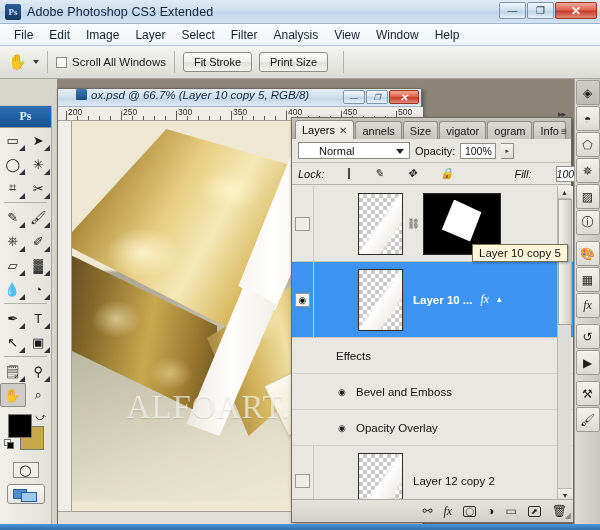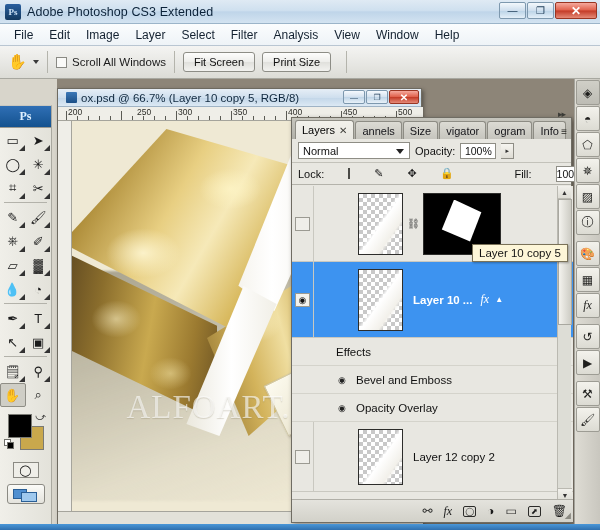--- a/index.html
+++ b/index.html
@@ -116,21 +116,21 @@
   #sm-btn .r2{position:absolute;left:13px;top:7px;width:16px;height:10px;background:#9fc9ee;border:1px solid #2a5f96;}
 
   
   #docwin {
     position:absolute; left:57px; top:9px; width:365px; height:438px;
     background:#ded9cc; border:1px solid #6e6a60;
     box-shadow:2px 2px 4px rgba(0,0,0,.35);
   }
   #doctitle {
     height:18px; background: linear-gradient(to bottom,#e6eef6,#cfdfee 50%,#c2d6e8 51%,#dce9f4);
-    border-bottom:1px solid #9fb3c5; display:flex;align-items:center; padding-left:8px; position:relative;
+    border-bottom:1px solid #9fb3c5; display:flex;align-items:flex-start; padding-left:18px; position:relative;font-style:italic;
   }
   #doc-ico { width:11px;height:11px;background:linear-gradient(to bottom,#3c78b8,#1c4f86); margin-right:4px;border-radius:1px;}
   #doctitle-text { font-size:11.5px; color:#10283e; white-space:nowrap; }
   #doc-btns { position:absolute;right:2px;top:1px;display:flex;gap:1px; }
   .dbtn { width:22px;height:14px;border:1px solid #7d98ae;border-radius:2px;
     background:linear-gradient(to bottom,#f5f9fd,#d3e1ee 50%,#bed4e7 51%,#e8f1f8);
     display:flex;align-items:center;justify-content:center;font-size:8px;color:#24415c;}
   .dbtn.close{width:30px;background:linear-gradient(to bottom,#f5a99d,#e0614c 48%,#c33a26 52%,#e58a77);
     border-color:#9a3522;color:#fff;font-weight:bold;font-size:10px;}
 
@@ -240,37 +240,37 @@
   #lp-menu { position:absolute; right:4px; bottom:2px; display:flex;align-items:center;gap:2px; font-size:10px;color:#2a2a26;}
   #lp-expand { position:absolute; right:6px; top:-9px; font-size:9px; color:#3a3a36; letter-spacing:-1px;}
 
   #lp-blendrow {
     height:24px; display:flex; align-items:center; padding:0 6px; gap:5px;
     background:#e8e7e1; border-bottom:1px solid #c3c2ba;
   }
   #blend-select {
     width:112px; height:17px; border:1px solid #8e8d85; background:#fff;
     font-size:11px; color:#111; display:flex;align-items:center;
-    padding-left:4px; position:relative;
+    padding-left:20px; position:relative;
   }
   #blend-select .tri-dn2 { position:absolute; right:5px; top:6px;
     width:0;height:0;border-left:4px solid transparent;border-right:4px solid transparent;border-top:5px solid #222;}
   .lp-lbl { font-size:11px; color:#111; }
   .lp-num {
     width:36px;height:16px;border:1px solid #8e8d85;background:#fff;
     font-size:10.5px;color:#111;display:flex;align-items:center;justify-content:center;
   }
   .lp-spin {
     width:13px;height:16px;border:1px solid #8e8d85;border-left:none;
     background:linear-gradient(to bottom,#f6f5f0,#dedcd4);
     display:flex;align-items:center;justify-content:center;font-size:7px;color:#333;
   }
   #lp-lockrow {
     height:22px; display:flex; align-items:center; padding:0 6px; gap:24px;
-    background:#e8e7e1; border-bottom:1px solid #b4b3ab;
+    background:#e8e7e1; border-bottom:1px solid #b4b3ab;font-style:italic;
   }
   .lock-ico { font-size:11px; color:#1c1c1c; }
   #lock-trans { width:11px;height:11px;
     background:
       linear-gradient(45deg,#bdbdbd 25%,transparent 25%,transparent 75%,#bdbdbd 75%) 0 0/6px 6px,
       linear-gradient(45deg,#bdbdbd 25%,transparent 25%,transparent 75%,#bdbdbd 75%) 3px 3px/6px 6px,
       #fff;
     border:1px solid #4a4a46;}
 
   #lp-list { position:absolute; left:0; top:68px; width:281px; height:315px; background:#e8e7e1; overflow:hidden; }
@@ -309,21 +309,21 @@
   .arrow-ico { font-size:8px; margin-left:6px; }
   .layer-row.selected .arrow-ico { color:#fff; }
 
   #tooltip {
     position:absolute; left:180px; top:58px; z-index:40;
     background:#fdf6d8; border:1px solid #7a7258;
     font-size:11.5px; color:#141414; padding:2px 6px; white-space:nowrap;
     box-shadow:1px 1px 2px rgba(0,0,0,.3);
   }
 
-  .fx-row { height:28px; display:flex; align-items:center; border-bottom:1px solid #d4d3cb; background:#e8e7e1; padding-left:24px; }
+  .fx-row { height:36px; display:flex; align-items:center; border-bottom:1px solid #d4d3cb; background:#e8e7e1; padding-left:24px; }
   .fx-row.head { padding-left:44px; font-size:11.5px; color:#111; }
   .fx-eye { width:20px; text-align:center; font-size:9px; color:#222; }
   .fx-label { font-size:11.5px; color:#111; margin-left:4px; }
 
   #lp-scroll {
     position:absolute; right:0; top:68px; width:14px; height:315px;
     background:#ddddd6; border-left:1px solid #bab9b1;
   }
   #lp-scroll .arrow { height:13px; display:flex;align-items:center;justify-content:center;font-size:7px;color:#333;
     background:linear-gradient(to bottom,#f2f1ec,#dddcd4); border-bottom:1px solid #bab9b1;}
@@ -385,21 +385,21 @@
   <div class="menu-item">Help</div>
 </div>
 
 <div id="optionsbar">
   <div id="hand-tool-opt">✋</div>
   <div class="tri-dn"></div>
   <div class="ob-sep"></div>
   <div class="ob-check"></div>
   <div class="ob-label">Scroll All Windows</div>
   <div class="ob-sep"></div>
-  <div class="ob-btn">Fit Screen</div>
+  <div class="ob-btn">Fit Stroke</div>
   <div class="ob-btn">Print Size</div>
   <div class="ob-sep"></div>
 </div>
 
 <div id="workspace">
   <div id="ws-left"></div>
 
   <div id="toolbox">
     <div id="ps-logo">Ps</div>
     <div class="tool-grid">
@@ -467,21 +467,21 @@
     </div>
 
     <div id="ruler-h">
       <span class="rtick maj" style="left:8px"></span>
         <span class="rlabel" style="left:10px">200</span>
       <span class="rtick" style="left:19px"></span>
         <span class="rtick" style="left:30px"></span>
         <span class="rtick" style="left:41px"></span>
         <span class="rtick" style="left:52px"></span>
       <span class="rtick maj" style="left:63px"></span>
-        <span class="rlabel" style="left:79px">250</span>
+        <span class="rlabel" style="left:65px">250</span>
       <span class="rtick" style="left:74px"></span>
         <span class="rtick" style="left:85px"></span>
         <span class="rtick" style="left:96px"></span>
         <span class="rtick" style="left:107px"></span>
       <span class="rtick maj" style="left:118px"></span>
         <span class="rlabel" style="left:120px">300</span>
       <span class="rtick" style="left:129px"></span>
         <span class="rtick" style="left:140px"></span>
         <span class="rtick" style="left:151px"></span>
         <span class="rtick" style="left:162px"></span>

